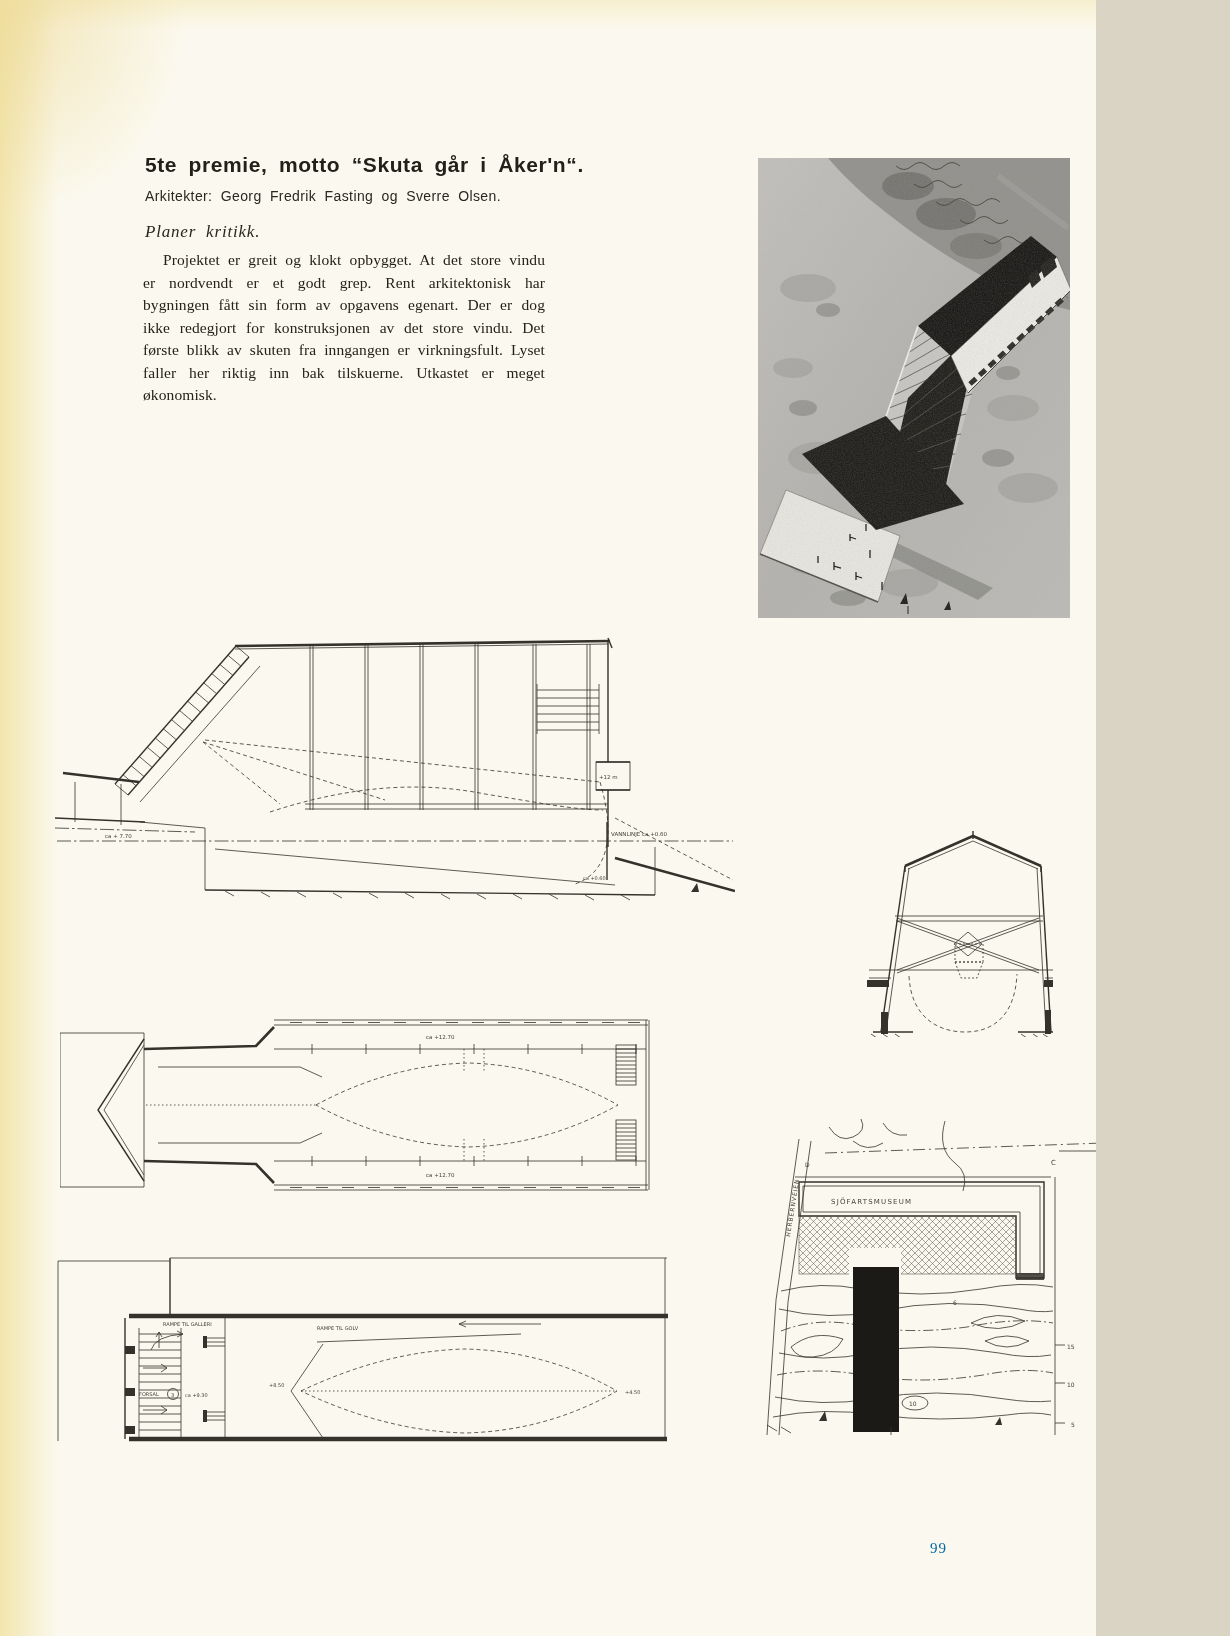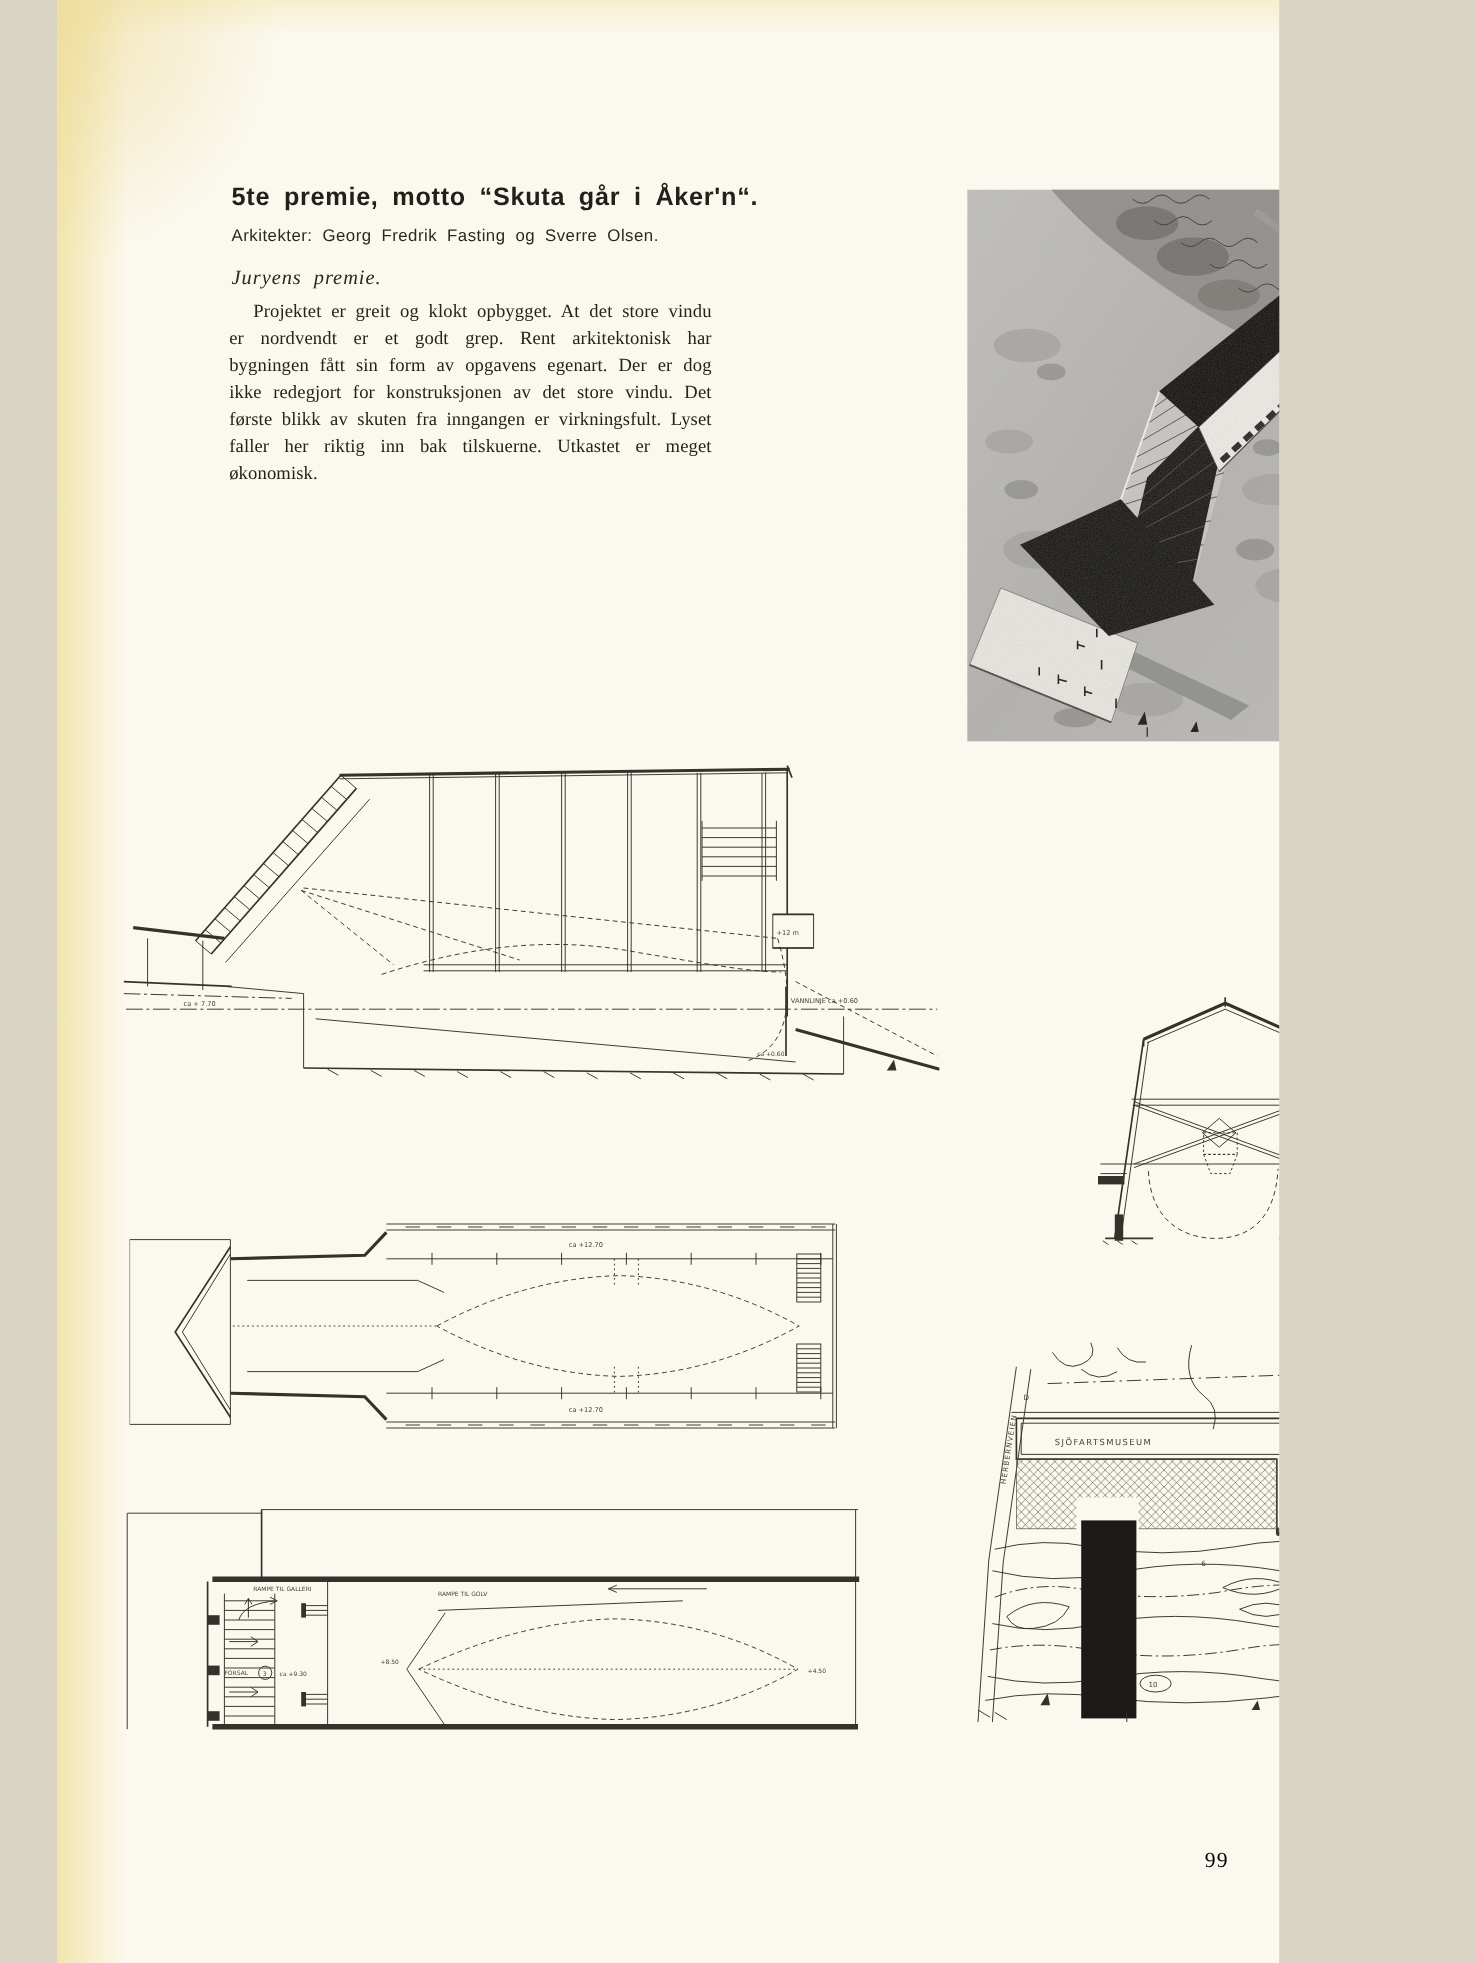--- a/index.html
+++ b/index.html
@@ -1,53 +1,53 @@
 <!DOCTYPE html>
 <html><head>
 <meta charset="utf-8">
 <style>
   html,body{margin:0;padding:0;background:#d9d4c4;}
-  .page{position:relative;width:1018px;height:1636px;background:#fbf9ef;overflow:hidden;
-        font-family:"Liberation Sans",sans-serif;color:#221f19;margin-left:48px;}
+  .page{position:relative;width:1096px;height:1636px;background:#fbf9ef;overflow:hidden;
+        font-family:"Liberation Sans",sans-serif;color:#221f19;}
   .edge-left{position:absolute;left:0;top:0;width:58px;height:100%;
     background:linear-gradient(90deg,rgba(242,228,170,.95),rgba(242,228,170,0));pointer-events:none;}
   .edge-top{position:absolute;left:0;top:0;width:100%;height:30px;
     background:linear-gradient(180deg,rgba(243,231,180,.55),rgba(243,231,180,0));pointer-events:none;}
   .blotch{position:absolute;left:-30px;top:-40px;width:220px;height:260px;
     background:radial-gradient(ellipse at 20% 20%,rgba(236,214,140,.55),rgba(236,214,140,0) 70%);pointer-events:none;}
   .abs{position:absolute;}
   .title{left:145px;top:153px;font-size:21px;font-weight:bold;letter-spacing:.6px;word-spacing:5px;color:#23201a;}
   .byline{left:145px;top:188px;font-size:14px;font-weight:normal;letter-spacing:.4px;word-spacing:4px;color:#2a2720;}
   .jury-head{left:145px;top:222px;font-family:"Liberation Serif",serif;font-style:italic;
     font-size:17px;letter-spacing:.8px;word-spacing:5px;color:#2a2720;}
   .jury-text{left:143px;top:249px;width:402px;font-family:"Liberation Serif",serif;font-size:15.5px;
     line-height:22.5px;text-align:justify;text-indent:20px;word-spacing:2.5px;letter-spacing:.1px;color:#262219;}
   .caption{left:820px;top:750px;font-size:15px;font-weight:bold;line-height:30px;word-spacing:4px;color:#23201a;}
-  .pageno{left:956px;top:1540px;font-family:"Liberation Serif",serif;font-size:18px;letter-spacing:1px;color:#000000;}
+  .pageno{left:930px;top:1540px;font-family:"Liberation Serif",serif;font-size:15px;letter-spacing:1px;color:#0369a1;}
   .photo{left:758px;top:158px;width:312px;height:460px;}
   svg .ln{stroke:#34322b;fill:none;stroke-width:.8;}
   svg .l2{stroke-width:1.4;}
   svg .l3{stroke-width:2.6;}
   svg .l4{stroke-width:4.5;}
   svg .dsh{stroke-dasharray:4 3;}
   svg .dot{stroke-dasharray:1.5 2.5;}
   svg .ddt{stroke-dasharray:14 3 2.5 3;}
   svg text.dl{font-family:"DejaVu Sans",sans-serif;fill:#45423a;}
 </style>
 </head>
 <body>
 
 <div class="page">
   <div class="edge-left"></div>
   <div class="edge-top"></div>
   <div class="blotch"></div>
 
   <div class="abs title">5te premie, motto “Skuta går i Åker'n“.</div>
   <div class="abs byline">Arkitekter: Georg Fredrik Fasting og Sverre Olsen.</div>
-  <div class="abs jury-head">Juryens premie.</div>
+  <div class="abs jury-head">Planer kritikk.</div>
   <div class="abs jury-text">Projektet er greit og klokt opbygget. At det store vindu er nordvendt er et godt grep. Rent arkitektonisk har bygningen fått sin form av opgavens egenart. Der er dog ikke redegjort for konstruksjonen av det store vindu. Det første blikk av skuten fra inngangen er virkningsfult. Lyset faller her riktig inn bak tilskuerne. Utkastet er meget økonomisk.</div>
 
   <div class="abs photo">
     <svg width="312" height="460" viewBox="0 0 312 460">
       <defs>
         <linearGradient id="bgG" x1="0" y1="0" x2="1" y2="1">
           <stop offset="0" stop-color="#c3c2be"></stop>
             <stop offset=".5" stop-color="#b4b3af"></stop>
             <stop offset="1" stop-color="#bdbcb8"></stop>
         </linearGradient>

